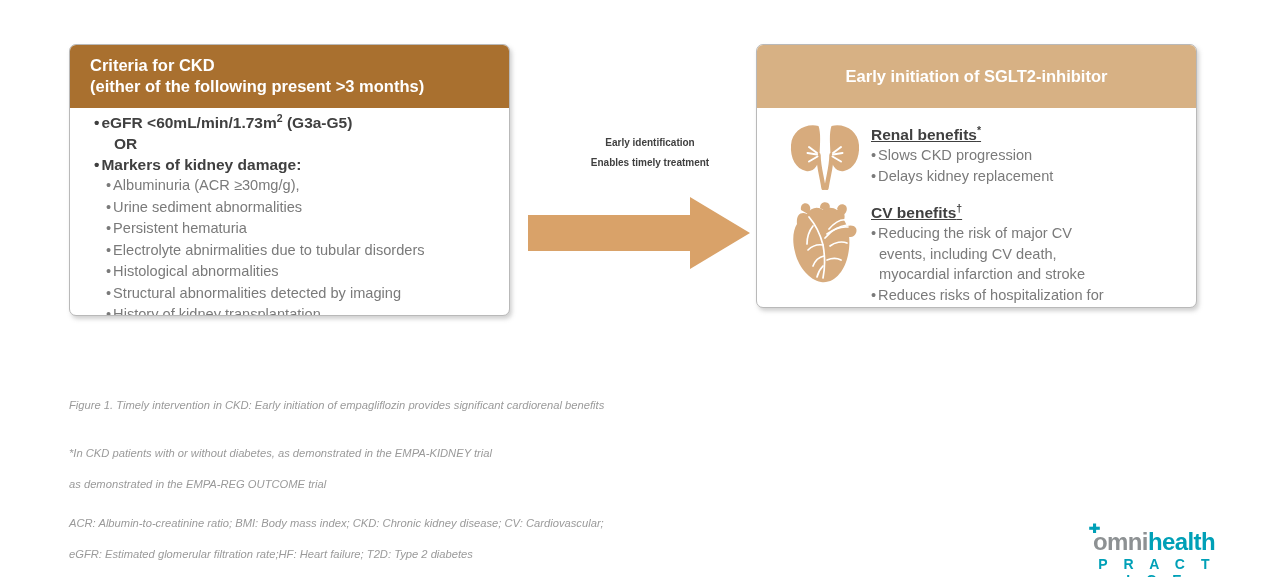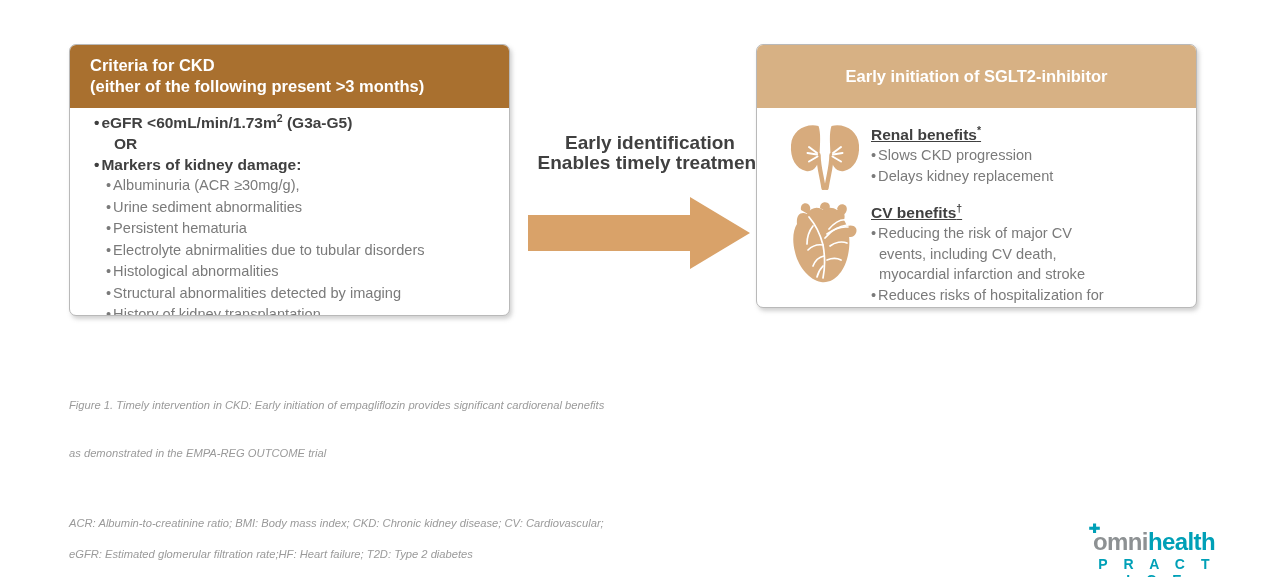--- a/index.html
+++ b/index.html
@@ -93,21 +93,21 @@
   }
   sup { font-size: 0.68em; vertical-align: super; }
 
   
   #arrow-label {
     position: absolute;
     left: 528px;
     top: 133px;
     width: 244px;
     text-align: center;
-    font-size: 19px;
+    font-size: 10px;
     font-weight: bold;
     color: #404040;
     line-height: 20px;
   }
   #arrow-shape {
     position: absolute;
     left: 528px;
     top: 197px;
     width: 222px;
     height: 72px;
@@ -274,20 +274,21 @@
       <div class="benefit-title"><span>CV benefits</span><sup>†</sup></div>
       <div class="benefit-item bullet" style="width:232px">Reducing the risk of major CV events, including CV death, myocardial infarction and stroke</div>
       <div class="benefit-item bullet" style="width:232px">Reduces risks of hospitalization for HF</div>
     </div>
   </div>
 </div>
 
 <div class="foot" id="figure-caption">Figure 1. Timely intervention in CKD: Early initiation of empagliflozin provides significant cardiorenal benefits</div>
 
 <div class="foot" id="footnote-block">
+  <div>*In CKD patients with or without diabetes, as demonstrated in the EMPA-KIDNEY trial</div>
   <div>as demonstrated in the EMPA-REG OUTCOME trial</div>
 </div>
 
 <div class="foot" id="abbrev-block">
   <div>ACR: Albumin-to-creatinine ratio; BMI: Body mass index; CKD: Chronic kidney disease; CV: Cardiovascular;</div>
   <div>eGFR: Estimated glomerular filtration rate;HF: Heart failure; T2D: Type 2 diabetes</div>
 </div>
 
 <div id="logo">
   <div id="logo-wordmark">

